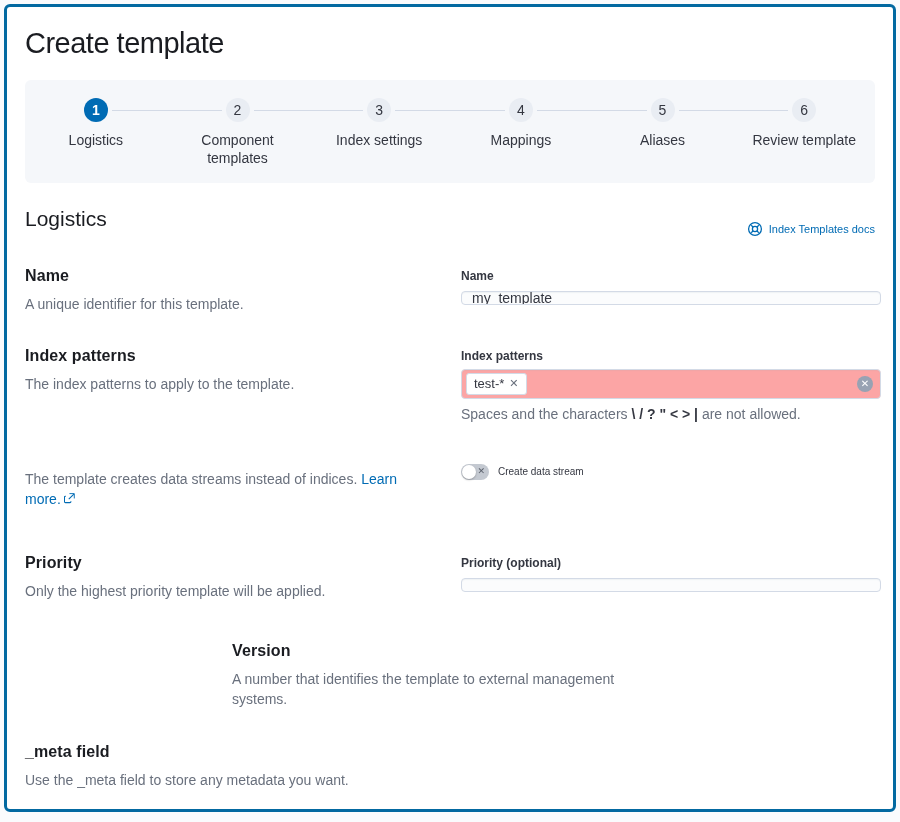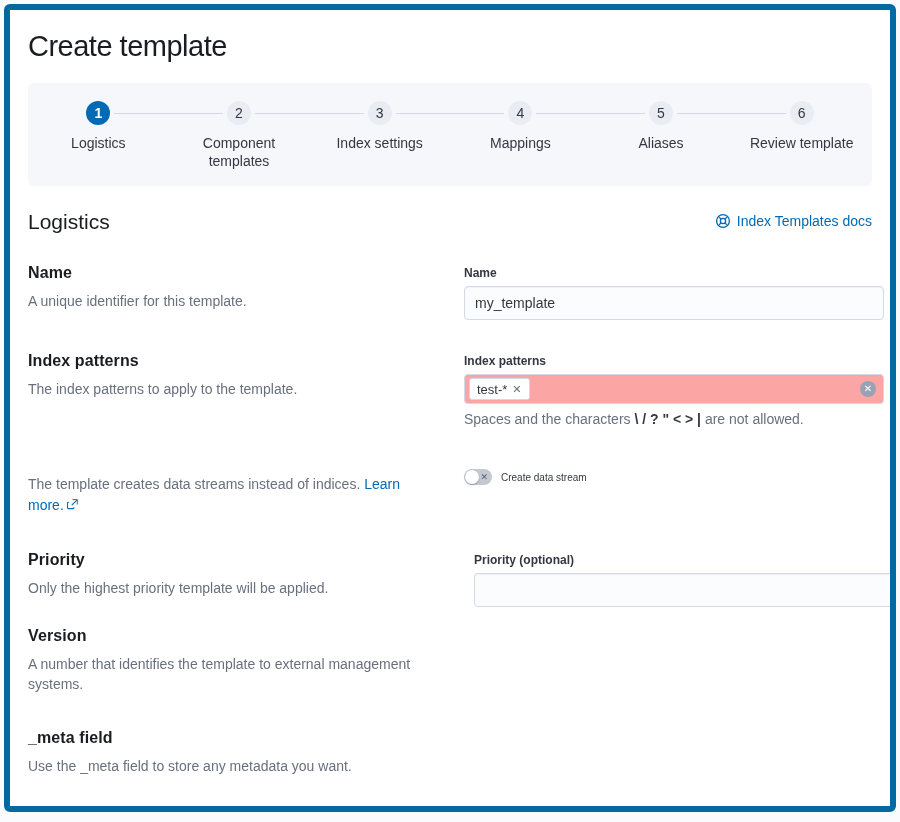--- a/index.html
+++ b/index.html
@@ -5,21 +5,21 @@
   * { margin:0; padding:0; box-sizing:border-box; }
   html,body { width:900px; height:822px; }
   body {
     font-family:"Liberation Sans", sans-serif;
     background:#fafbfd;
     color:#343741;
     position:relative;
   }
   .panel {
     position:absolute; left:4px; top:4px; width:892px; height:808px;
-    background:#ffffff; border:6px solid #0369a1; border-radius:6px;
+    background:#ffffff; border:3px solid #0369a1; border-radius:6px;
     padding:18px 18px 15px 18px; overflow:hidden;
   }
   .page-title {
     font-size:29px; font-weight:400; color:#1a1c21; letter-spacing:-0.5px;
     margin-top:2px;
   }
 
   
   .stepper {
     margin-top:20px; background:#f5f7fa; border-radius:6px;
@@ -44,33 +44,33 @@
     line-height:1.3; max-width:110px;
   }
 
   
   .content-header {
     display:flex; justify-content:space-between; align-items:flex-start;
     margin-top:24px;
   }
   .content-title { font-size:21px; font-weight:400; color:#1a1c21; }
   .docs-link {
-    display:flex; align-items:center; gap:6px; color:#006BB4; font-size:14px;
-    text-decoration:none; margin-top:3px; cursor:pointer;
+    display:flex; align-items:center; gap:6px; color:#006BB4; font-size:11px;
+    text-decoration:none; margin-top:14px; cursor:pointer;
   }
 
   
   .form-row { display:flex; margin-top:30px; }
   .row-left { width:436px; padding-right:26px; flex-shrink:0; }
   .row-right { width:420px; flex-shrink:0; padding-top:2px; }
   .row-title { font-size:16px; font-weight:600; color:#1a1c21; letter-spacing:0.1px; }
   .row-desc { margin-top:9px; font-size:14px; color:#69707D; line-height:1.45; }
   .field-label { font-size:12px; font-weight:700; color:#343741; margin-bottom:6px; }
   .text-input {
-    width:100%; height:34px; background:#fbfcfd; border:1px solid #d3dae6;
+    width:100%; height:14px; background:#fbfcfd; border:1px solid #d3dae6;
     border-radius:4px; font-family:"Liberation Sans",sans-serif;
     font-size:14px; color:#343741; padding:0 10px; outline:none;
     box-shadow:inset 0 1px 1px rgba(152,162,179,0.12);
   }
   .combo-box {
     position:relative; width:100%; height:30px; background:#fca5a5;
     border:1px solid #d3dae6; border-radius:4px; display:flex; align-items:center;
     padding:0 30px 0 4px;
     box-shadow:inset 0 1px 1px rgba(152,162,179,0.12);
   }
@@ -207,32 +207,32 @@
       <div class="toggle-row">
         <div class="switch">
           <span class="x-mark">✕</span>
           <span class="knob"></span>
         </div>
         <span class="toggle-label">Create data stream</span>
       </div>
     </div>
   </div>
 
-  <div class="form-row" style="margin-top:36px;gap:10px;">
+  <div class="form-row" style="margin-top:45px;">
     <div class="row-left">
       <div class="row-title">Priority</div>
       <div class="row-desc">Only the highest priority template will be applied.</div>
     </div>
     <div class="row-right">
       <div class="field-label">Priority (optional)</div>
       <input class="text-input" type="text" value="" style="">
     </div>
   </div>
 
-  <div class="form-row" style="margin-top:20px;">
+  <div class="form-row" style="margin-top:40px;justify-content:center;">
     <div class="row-left">
       <div class="row-title">Version</div>
       <div class="row-desc">A number that identifies the template to external management systems.</div>
     </div>
   </div>
 
   <div class="meta-section">
     <div class="row-title">_meta field</div>
     <div class="row-desc">Use the _meta field to store any metadata you want.</div>
 

